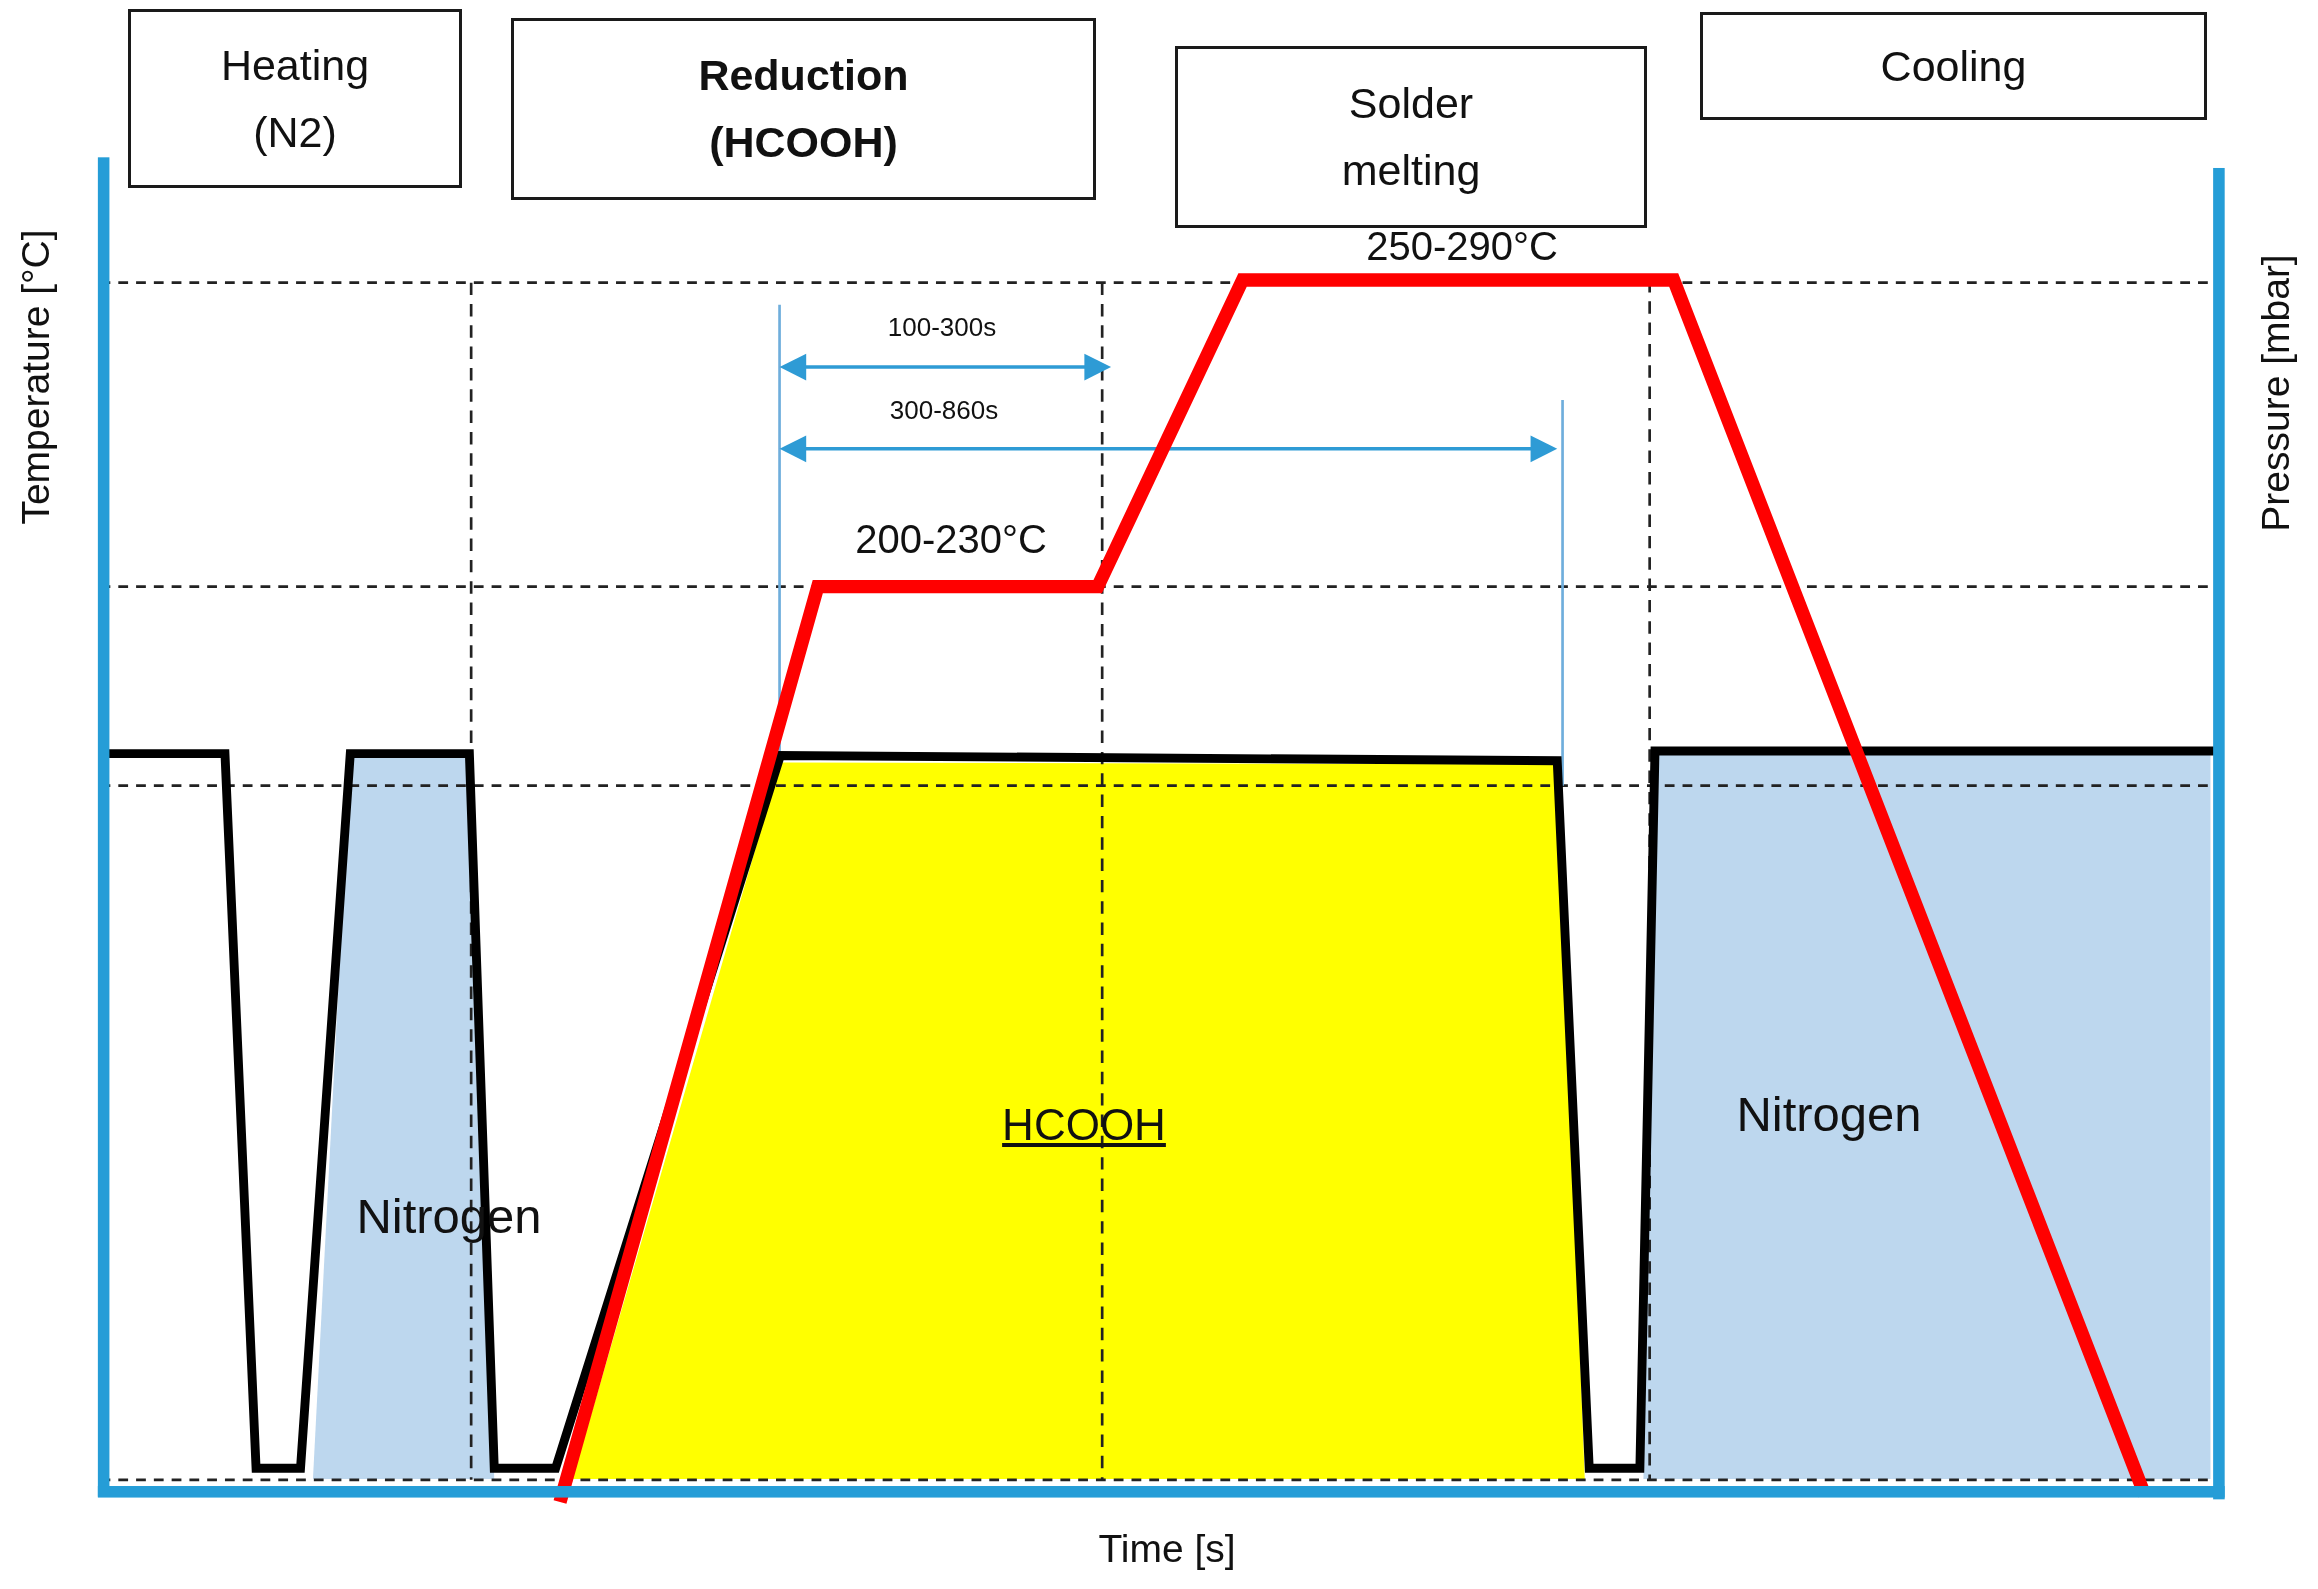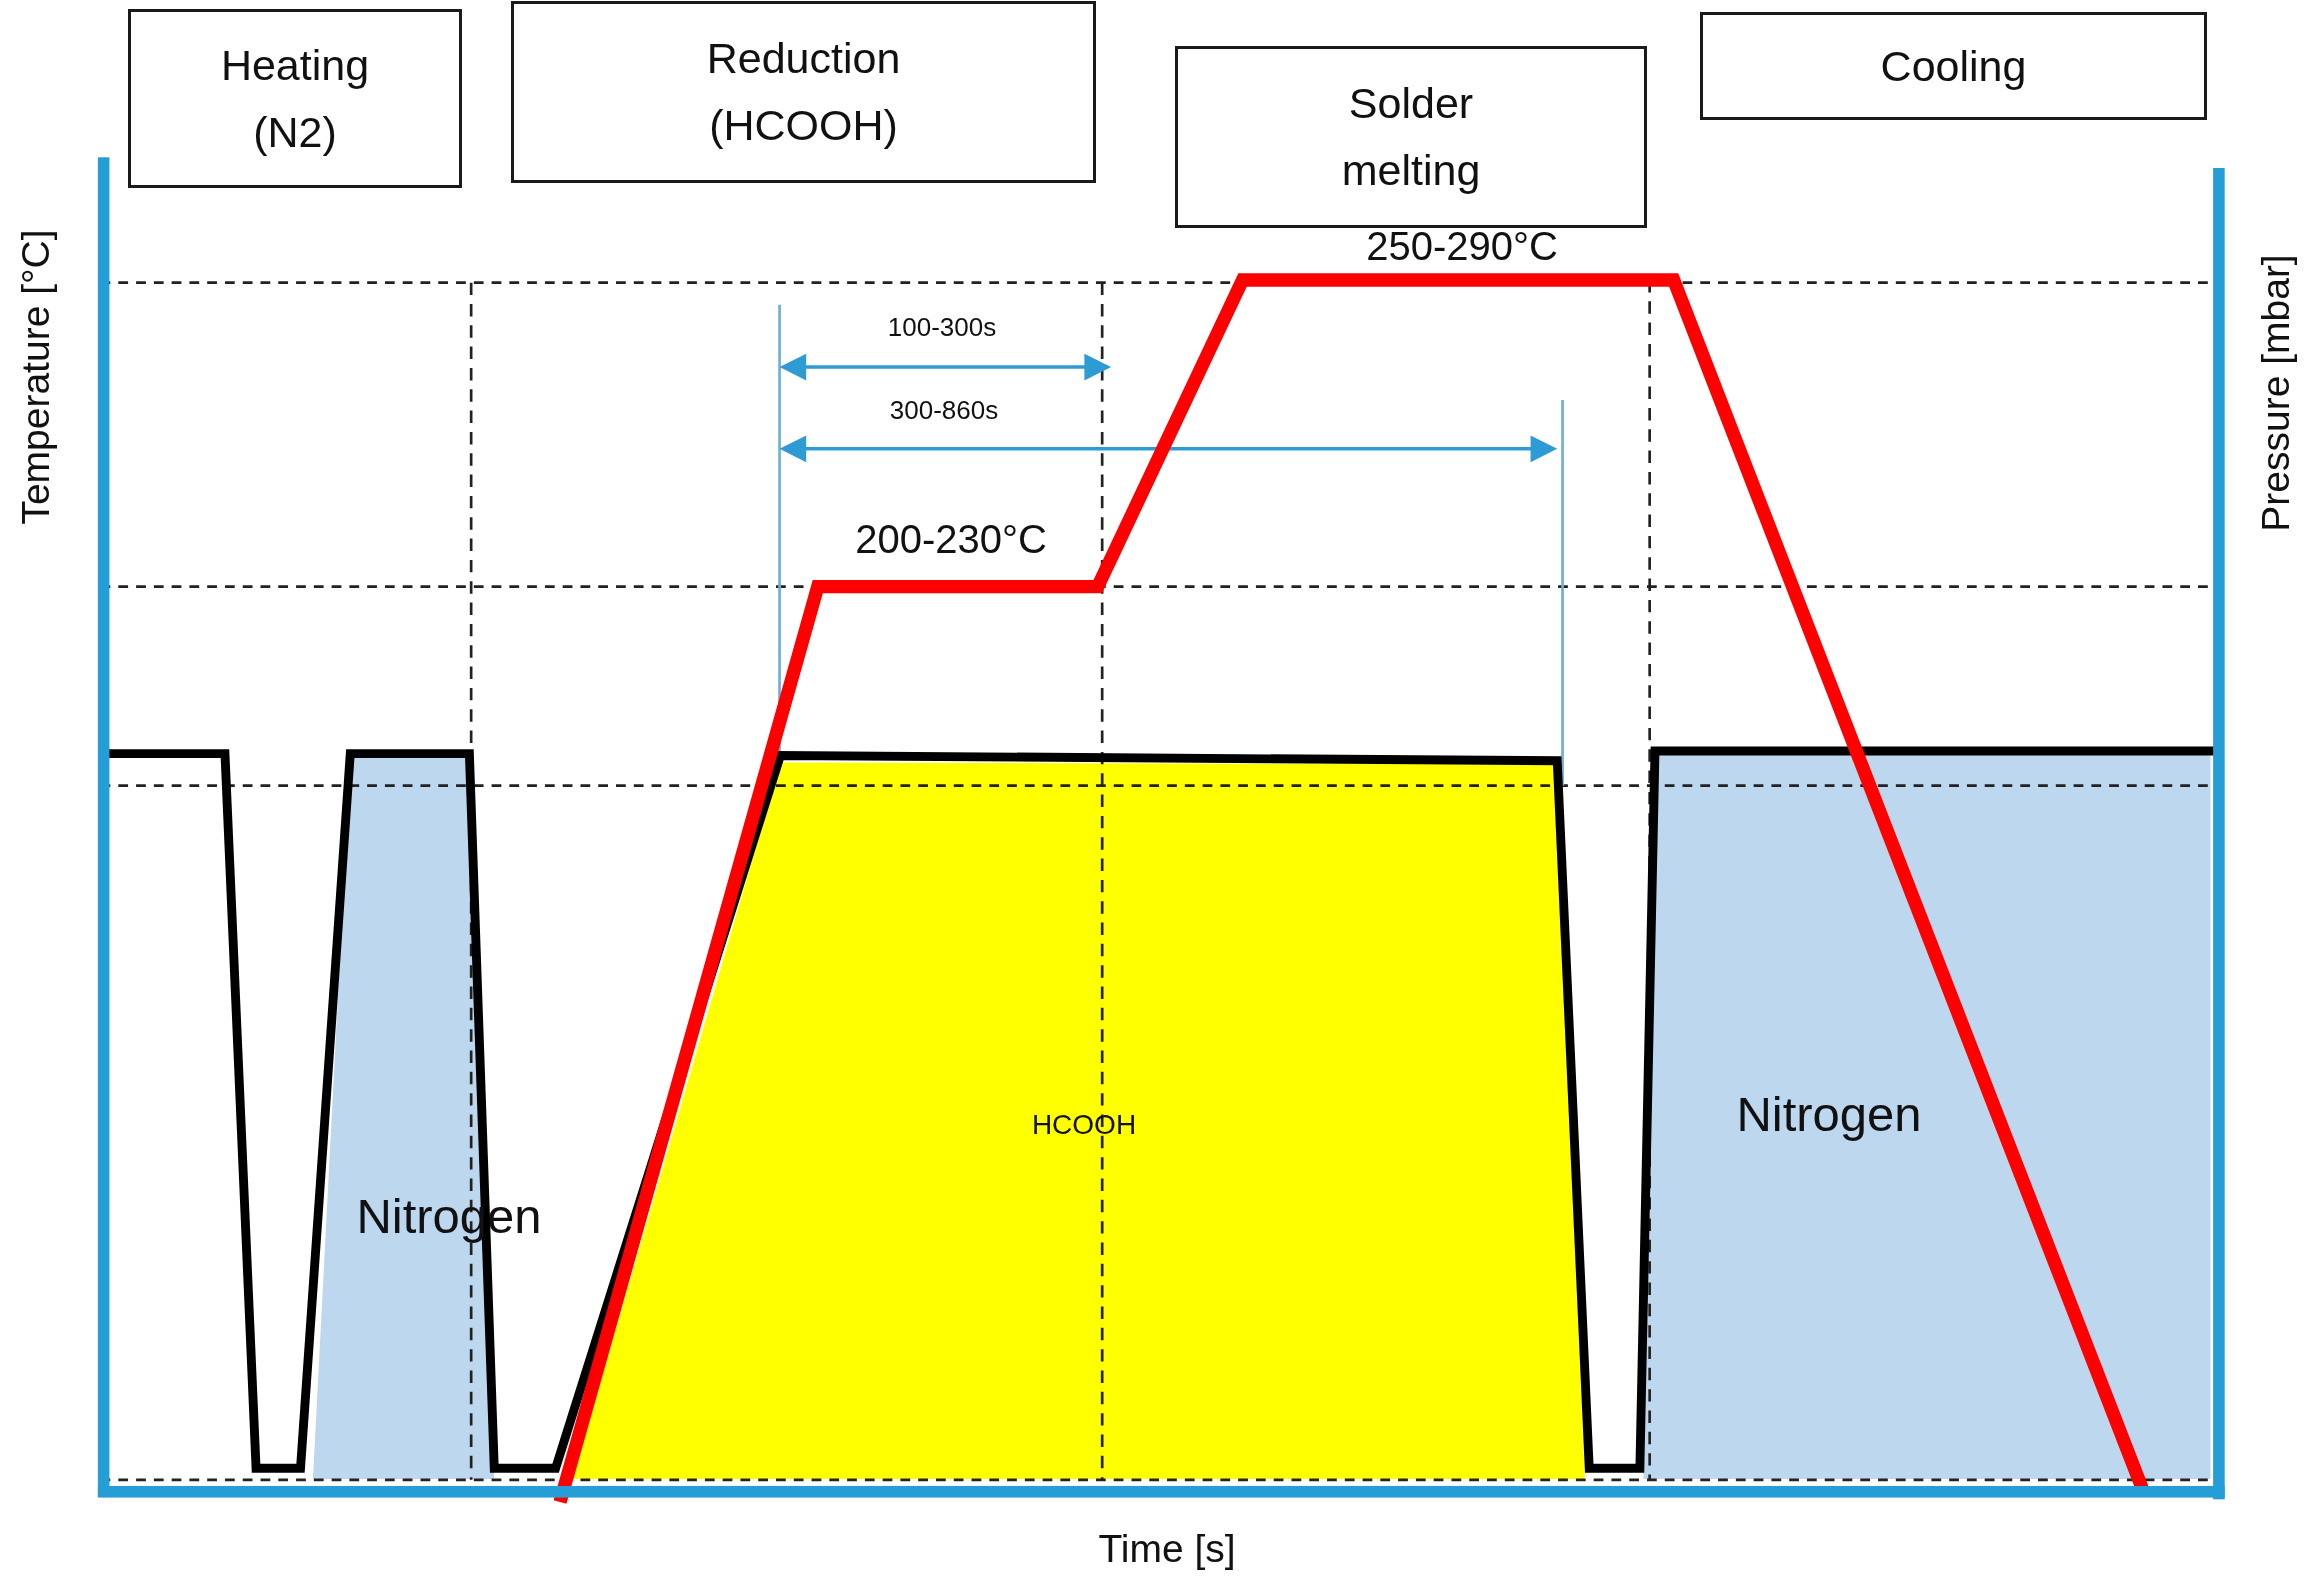--- a/index.html
+++ b/index.html
@@ -24,21 +24,21 @@
   }
   .lbl{
     position:absolute;
     transform:translate(-50%,-50%);
     white-space:nowrap;
     color:#111;
   }
   .lbl.small{font-size:26px;}
   .lbl.med{font-size:40px;}
   .lbl.region{font-size:49px;}
-  .lbl.hcooh{font-size:28px;}
+  .lbl.hcooh{font-size:44px;text-decoration:underline;}
   .lbl.axis{font-size:39px;}
   .lbl.rot{transform:translate(-50%,-50%) rotate(-90deg);}
 </style>
 </head>
 <body>
 
 <div class="figure">
 
   <svg viewBox="0 0 2609 1789" width="2319" height="1590">
 
@@ -82,21 +82,21 @@
       <rect x="110" y="177" width="13" height="1507"></rect>
       <rect x="110" y="1672" width="2393" height="13"></rect>
       <rect x="2490" y="189" width="13" height="1498"></rect>
     </g>
   </svg>
 
   <div class="phase-box" style="left:128px;top:9px;width:334px;height:179px;">
     <span>Heating</span>
     <span>(N2)</span>
   </div>
-  <div class="phase-box" style="left:511px;top:1px;width:585px;height:182px;">
+  <div class="phase-box" style="left:511px;top:18px;width:585px;height:182px;font-weight:bold;">
     <span>Reduction</span>
     <span>(HCOOH)</span>
   </div>
   <div class="phase-box" style="left:1175px;top:9px;width:472px;height:182px;margin-top:37px;">
     <span>Solder</span>
     <span>melting</span>
   </div>
   <div class="phase-box" style="left:1700px;top:12.4px;width:507px;height:108px;">
     <span>Cooling</span>
   </div>

